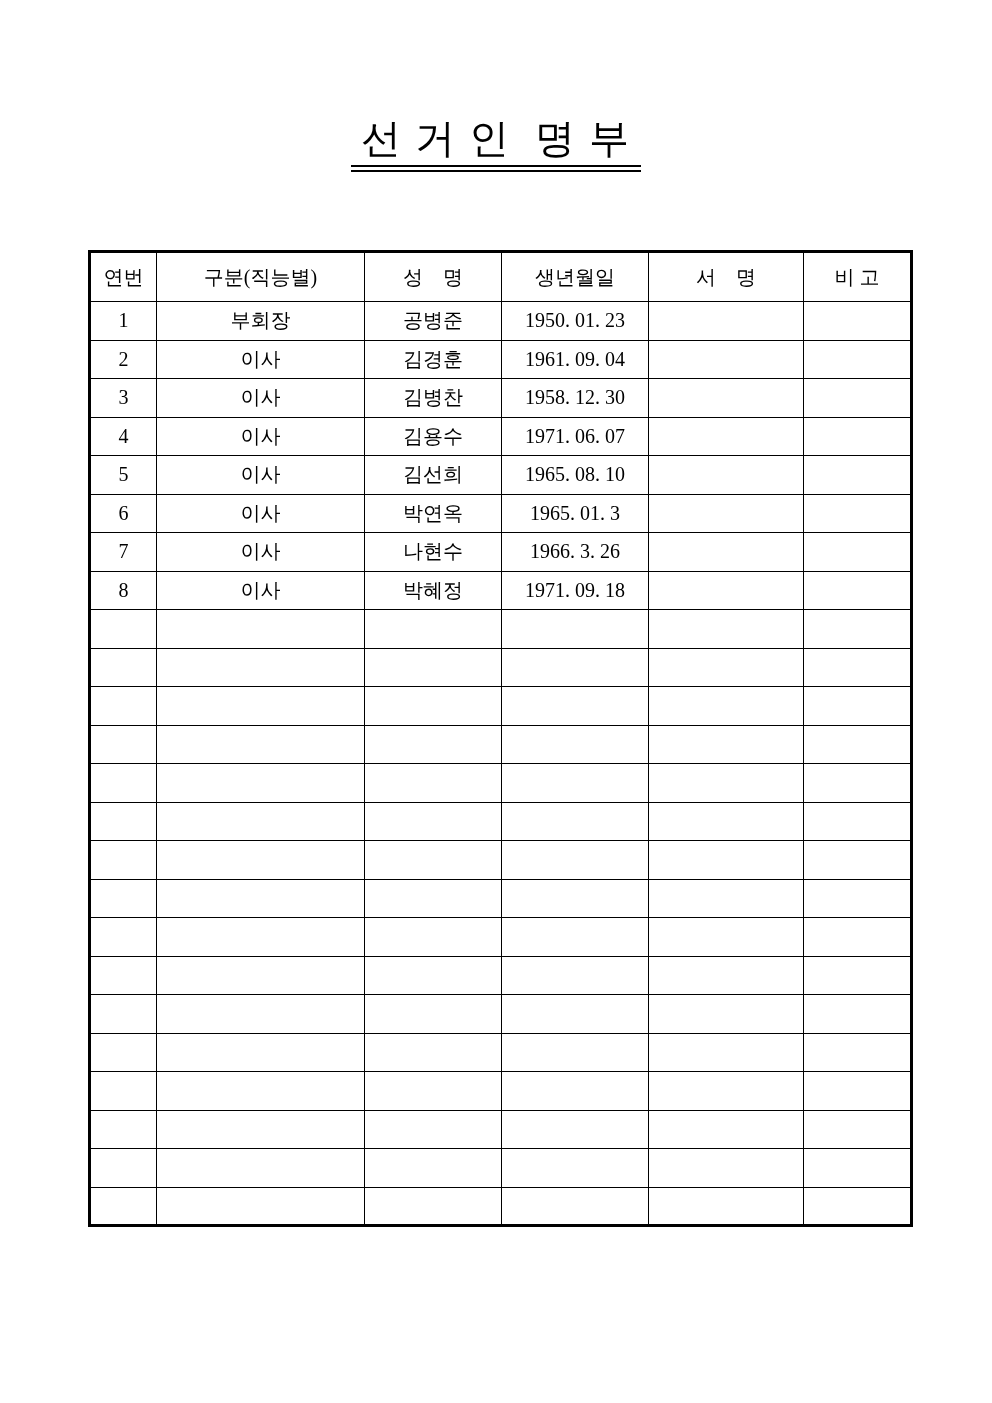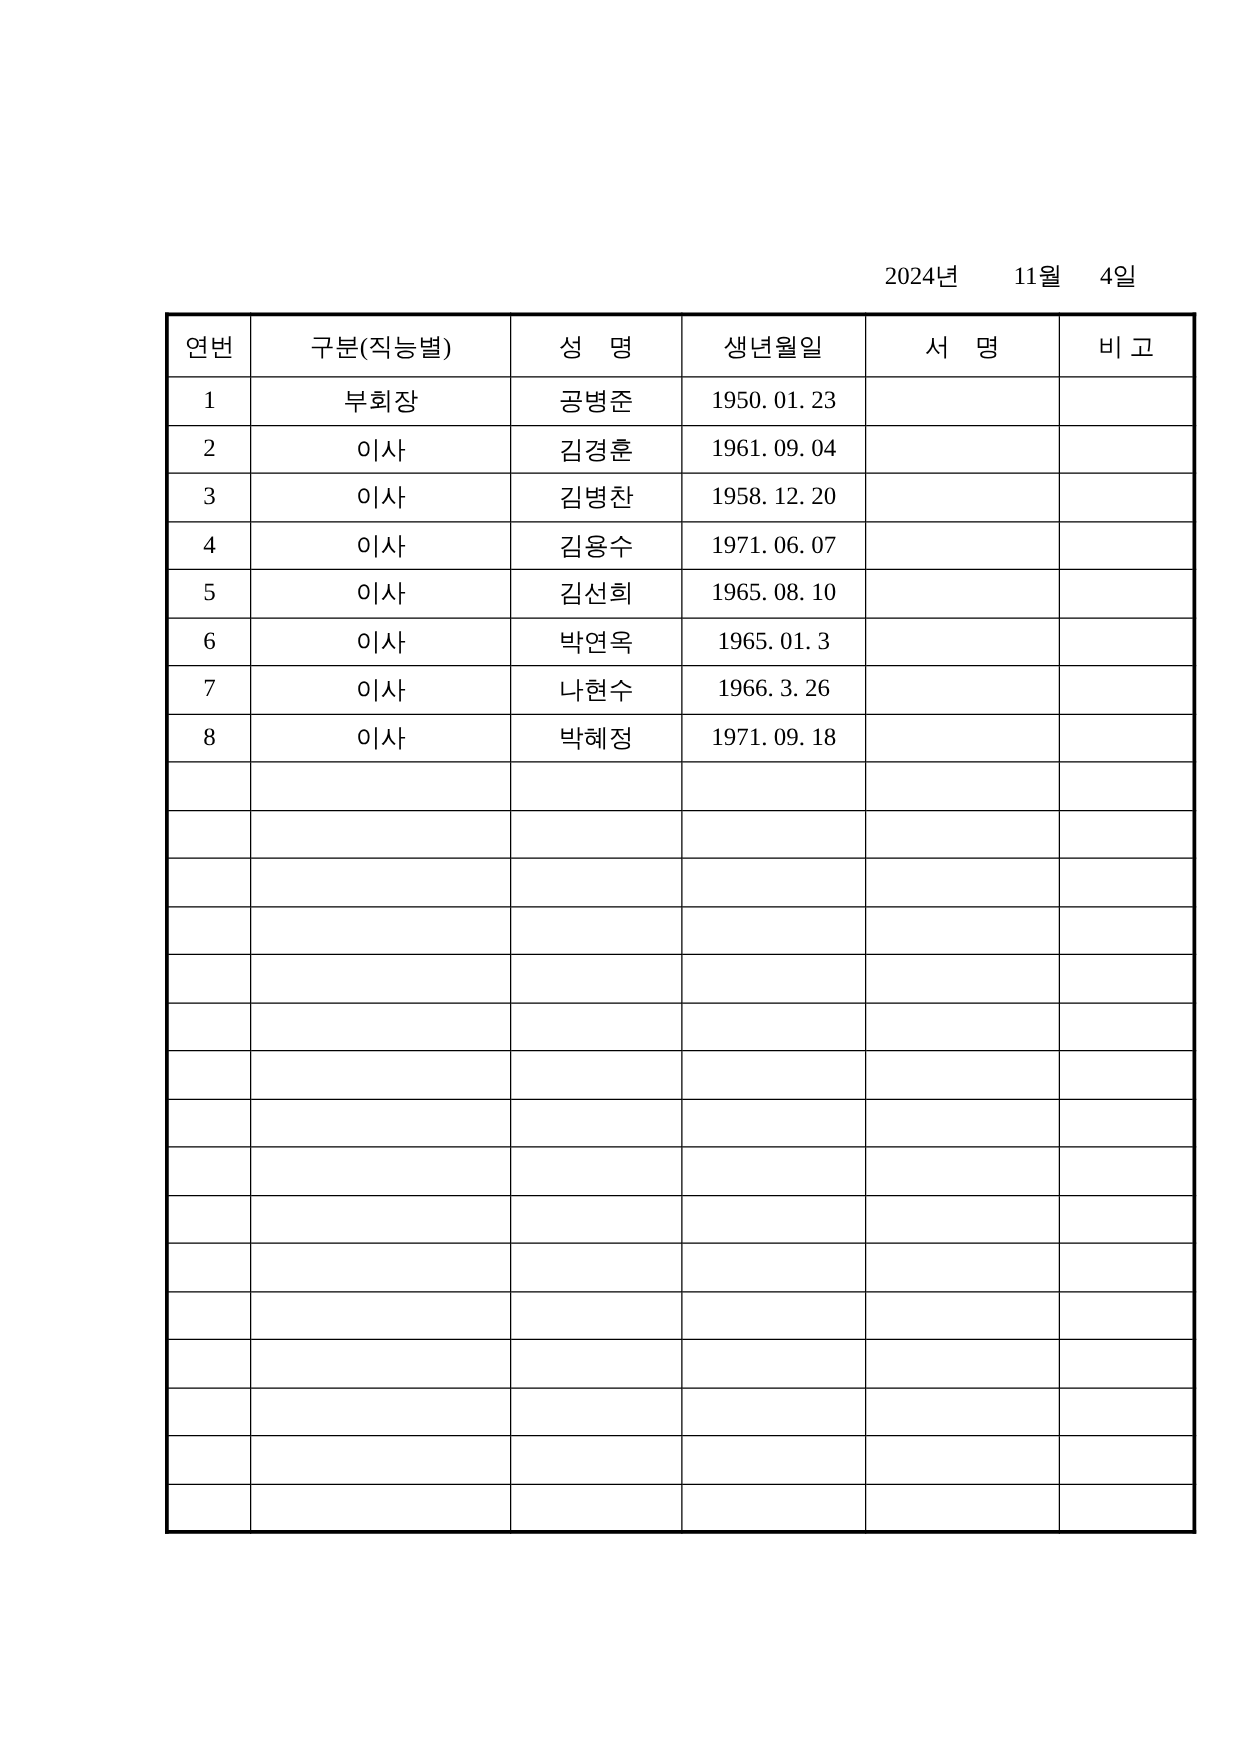--- a/index.html
+++ b/index.html
@@ -45,43 +45,44 @@
   .date-line .date-month { margin-left: 43px; }
   .date-line .date-day   { margin-left: 30px; }
   table.roster {
     position: absolute;
     top: 250px;
     left: 88px;
     width: 822px;
     border-collapse: collapse;
     table-layout: fixed;
     border: 3px solid #000000;
-    margin-left: 44px;
   }
   table.roster th,
   table.roster td {
     border: 1.5px solid #000000;
     text-align: center;
     vertical-align: middle;
     font-size: 20px;
     font-weight: 400;
     white-space: pre;
     padding: 0;
     overflow: hidden;
   }
   table.roster thead tr { height: 50px; }
   table.roster tbody tr { height: 38.5px; }
 </style>
 </head>
 <body>
 
 <div class="page">
 
-
-  <div class="date-line"><span>2024년</span><span class="date-month">11월</span><span class="date-day">4일</span></div>
+  <div class="title-wrap">
+    <span class="doc-title">선 거 인  명 부</span>
+  </div>
+
 
   <table class="roster">
     <colgroup>
       <col style="width:67px">
       <col style="width:208px">
       <col style="width:137px">
       <col style="width:147px">
       <col style="width:155px">
       <col style="width:108px">
     </colgroup>
@@ -109,21 +110,21 @@
           <td>이사</td>
           <td>김경훈</td>
           <td>1961. 09. 04</td>
           <td></td>
           <td></td>
         </tr>
         <tr>
           <td>3</td>
           <td>이사</td>
           <td>김병찬</td>
-          <td>1958. 12. 20</td>
+          <td>1958. 12. 30</td>
           <td></td>
           <td></td>
         </tr>
         <tr>
           <td>4</td>
           <td>이사</td>
           <td>김용수</td>
           <td>1971. 06. 07</td>
           <td></td>
           <td></td>

